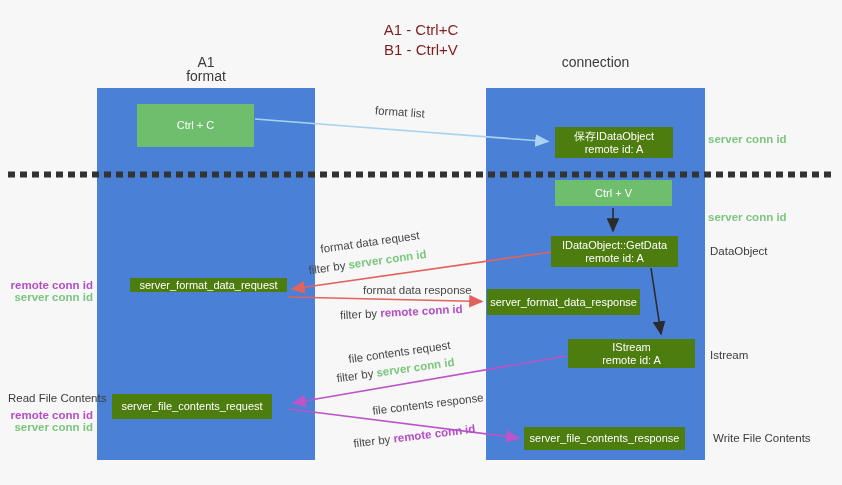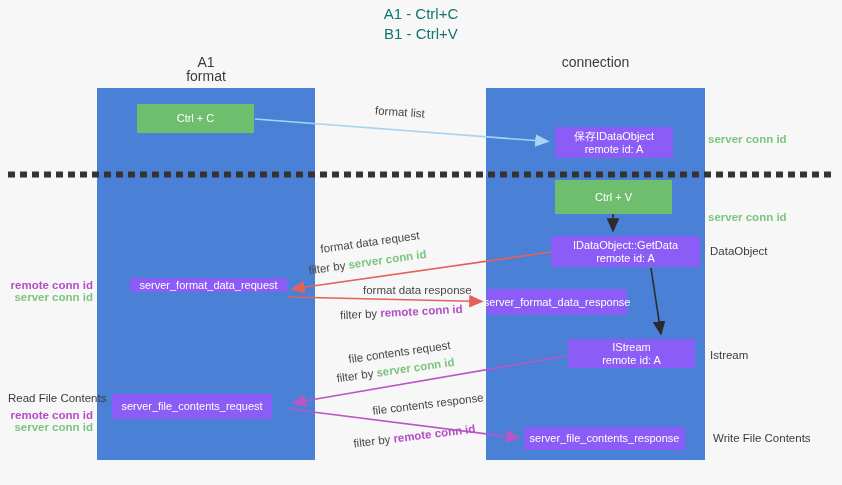--- a/index.html
+++ b/index.html
@@ -7,24 +7,24 @@
     font-family:"Liberation Sans", sans-serif;
     background:#f7f7f7;
   }
   .stage{
     position:relative;
     width:842px;height:485px;
     background:#f7f7f7;
     overflow:hidden;
   }
   .title{
-    position:absolute;left:0;right:0;top:4px;
+    position:absolute;left:0;right:0;top:20px;
     text-align:center;
     font-size:15px;line-height:20px;
-    color:#0f766e;
+    color:#7f1d1d;
   }
   .lane-header{
     position:absolute;top:55px;
     text-align:center;
     font-size:14px;line-height:14px;
     color:#3b3b3b;
   }
   .lane-header.a1{left:97px;width:218px;}
   .lane-header.b1{left:486px;width:219px;}
   .lane{
@@ -40,21 +40,21 @@
   .node{
     position:absolute;
     display:flex;flex-direction:column;
     align-items:center;justify-content:center;
     color:#ffffff;
     font-size:11px;line-height:13px;
     text-align:center;
     box-sizing:border-box;
   }
   .node.green{background:#6fbe6d;}
-  .node.orange{background:#8b5cf6;}
+  .node.orange{background:#4d7c0f;}
   .arrow-label{
     position:absolute;
     font-size:11.5px;
     color:#474747;
     white-space:nowrap;
     transform-origin:center center;
   }
   .side-label{
     position:absolute;
     font-size:11.5px;
@@ -113,43 +113,43 @@
 
     <line x1="551" y1="252" x2="292" y2="289" stroke="#e2625c" stroke-width="1.6" marker-end="url(#ah-red)"></line>
 
     <line x1="288" y1="297" x2="482" y2="301.5" stroke="#e2625c" stroke-width="1.6" marker-end="url(#ah-red)"></line>
 
     <line x1="566" y1="356" x2="293" y2="403" stroke="#bb55c8" stroke-width="1.6" marker-end="url(#ah-purple)"></line>
 
     <line x1="289" y1="409" x2="519" y2="438" stroke="#bb55c8" stroke-width="1.6" marker-end="url(#ah-purple)"></line>
   </svg>
 
-  <div class="node green" style="left:137px;top:104px;width:117px;height:29px;">
+  <div class="node green" style="left:137px;top:104px;width:117px;height:43px;">
     <div>Ctrl + C</div>
   </div>
 
   <div class="node orange" style="left:555px;top:127px;width:118px;height:31px;">
     <div>保存IDataObject</div>
     <div>remote id: A</div>
   </div>
 
-  <div class="node green" style="left:555px;top:180px;width:117px;height:34px;">
+  <div class="node green" style="left:555px;top:180px;width:117px;height:26px;">
     <div>Ctrl + V</div>
   </div>
 
-  <div class="node orange" style="left:551px;top:236px;width:149px;height:31px;">
+  <div class="node orange" style="left:551px;top:236px;width:127px;height:31px;">
     <div>IDataObject::GetData</div>
     <div>remote id: A</div>
   </div>
 
   <div class="node orange" style="left:130px;top:278px;width:157px;height:14px;">
     <div>server_format_data_request</div>
   </div>
 
-  <div class="node orange" style="left:487px;top:289px;width:140px;height:26px;">
+  <div class="node orange" style="left:487px;top:289px;width:153px;height:26px;">
     <div>server_format_data_response</div>
   </div>
 
   <div class="node orange" style="left:568px;top:339px;width:127px;height:29px;">
     <div>IStream</div>
     <div>remote id: A</div>
   </div>
 
   <div class="node orange" style="left:112px;top:394px;width:160px;height:25px;">
     <div>server_file_contents_request</div>

